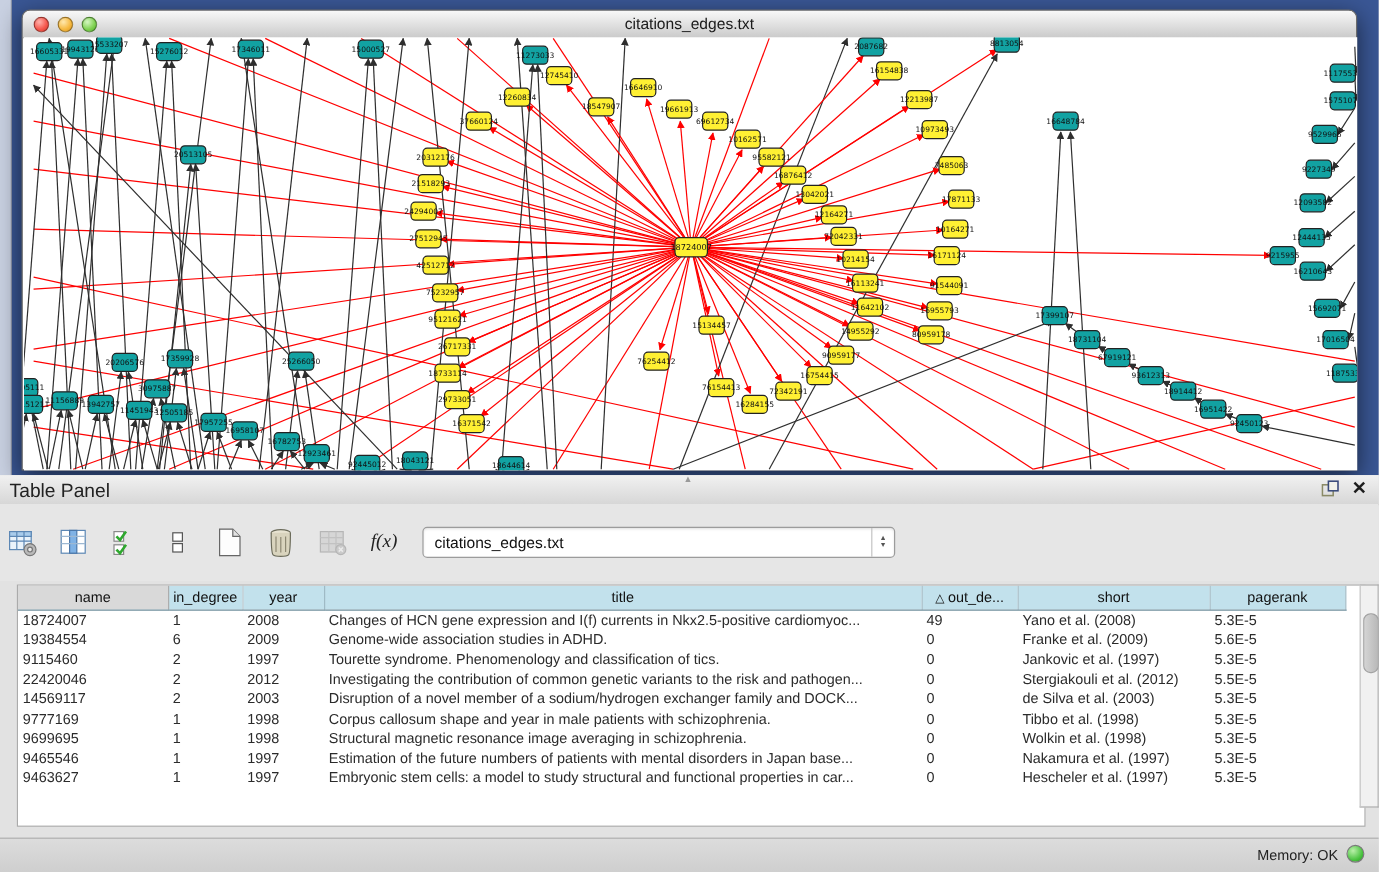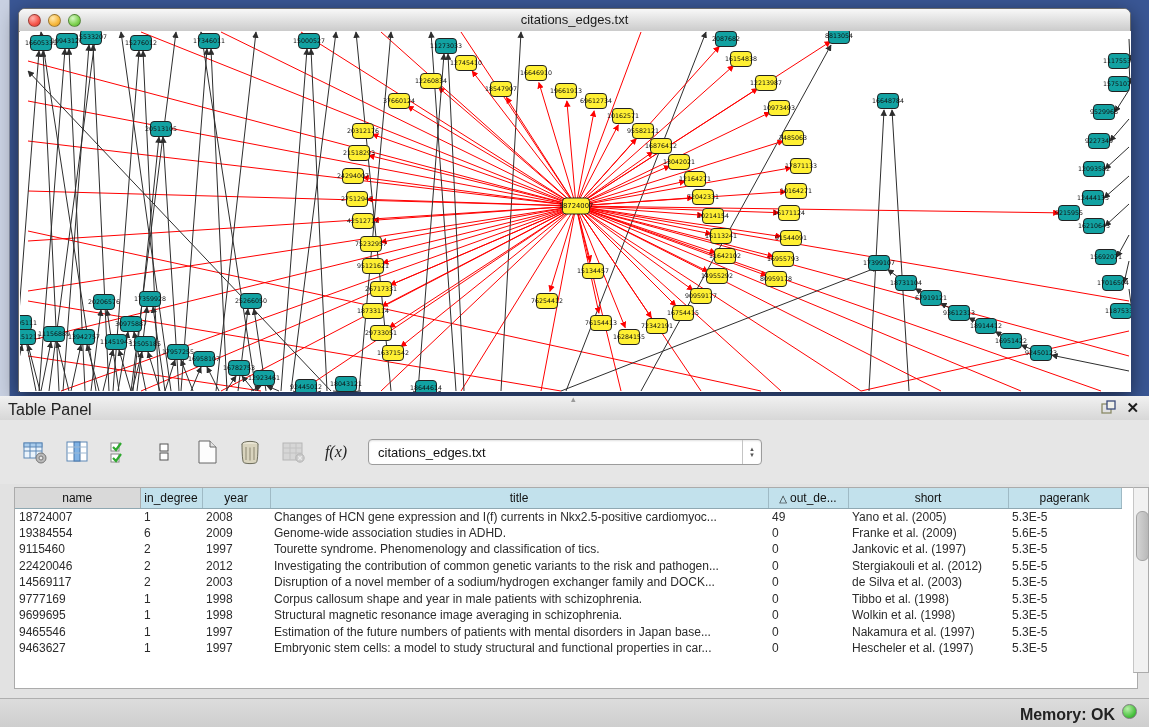--- a/index.html
+++ b/index.html
@@ -20,21 +20,21 @@
   .canvas svg{display:block;}
   
   .table-panel{position:absolute;left:0;top:396px;width:1149px;height:331px;background:#E2E2E2;}
   .panel-header{position:absolute;left:0;top:0;width:1149px;height:24px;
     background:linear-gradient(#F1F1F1,#D7D7D7);border-bottom:1px solid #ABABAB;}
   .panel-header .ptitle{position:absolute;left:8px;top:5px;font-size:16px;color:#222;}
   .collapse-arrow{position:absolute;left:571px;top:-2px;font-size:9px;color:#9a9a9a;}
   .ph-icons{position:absolute;right:10px;top:4px;display:flex;gap:10px;align-items:center;}
   .closex{font-size:15px;font-weight:bold;color:#1d1d1d;line-height:15px;cursor:default;}
   .toolbar{position:absolute;left:0;top:24px;width:1149px;height:64px;display:flex;align-items:center;
-    padding-left:20px;gap:13px;box-sizing:border-box;background:#E6E6E6;}
+    padding-left:4px;gap:13px;box-sizing:border-box;background:#E6E6E6;}
   .tbtn{width:30px;height:30px;display:flex;align-items:center;justify-content:center;}
   .fx{font-family:"Liberation Serif",serif;font-style:italic;font-size:16px;color:#222;}
   .dropdown{width:392px;height:24px;background:#fff;border:1px solid #9C9C9C;border-radius:4px;
     display:flex;align-items:center;position:relative;box-shadow:inset 0 1px 2px rgba(0,0,0,.12);margin-left:4px;}
   .dropdown .dval{font-size:13px;color:#111;padding-left:9px;flex:1;}
   .dd-stepper{width:18px;height:100%;border-left:1px solid #C4C4C4;display:flex;flex-direction:column;
     align-items:center;justify-content:center;font-size:6px;color:#555;line-height:6px;}
   .tablewrap{position:absolute;left:14px;top:91px;width:1124px;height:202px;background:#fff;
     border:1px solid #ABABAB;box-sizing:border-box;overflow:hidden;}
   table.dt{border-collapse:collapse;table-layout:fixed;width:1106px;}
@@ -49,21 +49,21 @@
   .vthumb{position:absolute;left:2px;top:23px;width:11px;height:48px;background:linear-gradient(90deg,#D4D4D4,#B9B9B9);
     border:1px solid #A3A3A3;border-radius:6px;}
   .tabstrip{position:absolute;left:0;top:277px;width:1149px;height:25px;background:#DEDEDE;}
   .segctl{position:absolute;left:50%;top:3px;transform:translateX(-50%);display:inline-flex;
     border:1px solid #9A9A9A;border-radius:11px;overflow:hidden;background:#FBFBFB;box-shadow:0 1px 2px rgba(0,0,0,.18);}
   .seg{padding:3px 14px 4px 14px;font-size:13px;color:#222;border-left:1px solid #B5B5B5;}
   .seg:first-child{border-left:none;}
   .seg.active{background:linear-gradient(#7C7C7C,#666);color:#EFEFEF;}
   .statusbar{position:absolute;left:0;top:302px;width:1149px;height:29px;
     background:linear-gradient(#DCDCDC,#CECECE);border-top:1px solid #AFAFAF;}
-  .mem{position:absolute;right:34px;top:7px;font-size:16px;color:#222;font-weight:bold;}
+  .mem{position:absolute;right:34px;top:7px;font-size:12px;color:#222;}
   .memdot{position:absolute;right:12px;top:5px;width:15px;height:15px;border-radius:50%;
     background:radial-gradient(circle at 35% 30%,#b9f0a9,#46C13C 65%,#2F8F2B);border:1px solid #7a7a7a;box-sizing:border-box;}
   .icon-svg{display:block;}
 </style>
 </head>
 <body>
 
 <div class="desktop">
   <div class="desktop-strip"></div>
   <div class="net-window">
@@ -711,21 +711,21 @@
             <th style="width: 113px;">pagerank</th>
           </tr>
         </thead>
         <tbody>
           <tr>
             <td>18724007</td>
             <td>1</td>
             <td>2008</td>
             <td>Changes of HCN gene expression and I(f) currents in Nkx2.5-positive cardiomyoc...</td>
             <td>49</td>
-            <td>Yano et al. (2005)</td>
+            <td>Yano et al. (2008)</td>
             <td>5.3E-5</td>
           </tr>
           <tr>
             <td>19384554</td>
             <td>6</td>
             <td>2009</td>
             <td>Genome-wide association studies in ADHD.</td>
             <td>0</td>
             <td>Franke et al. (2009)</td>
             <td>5.6E-5</td>

